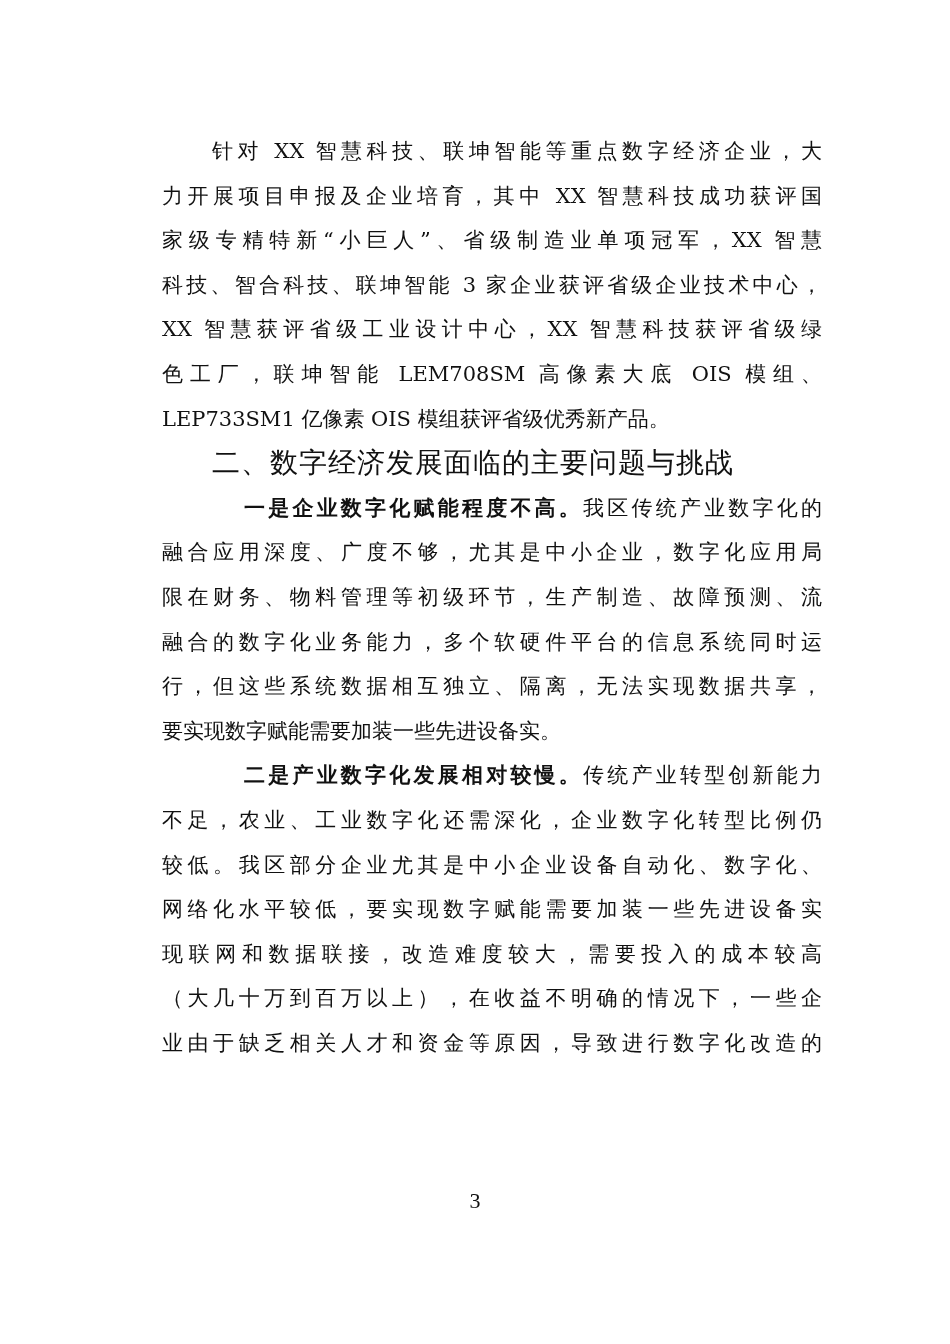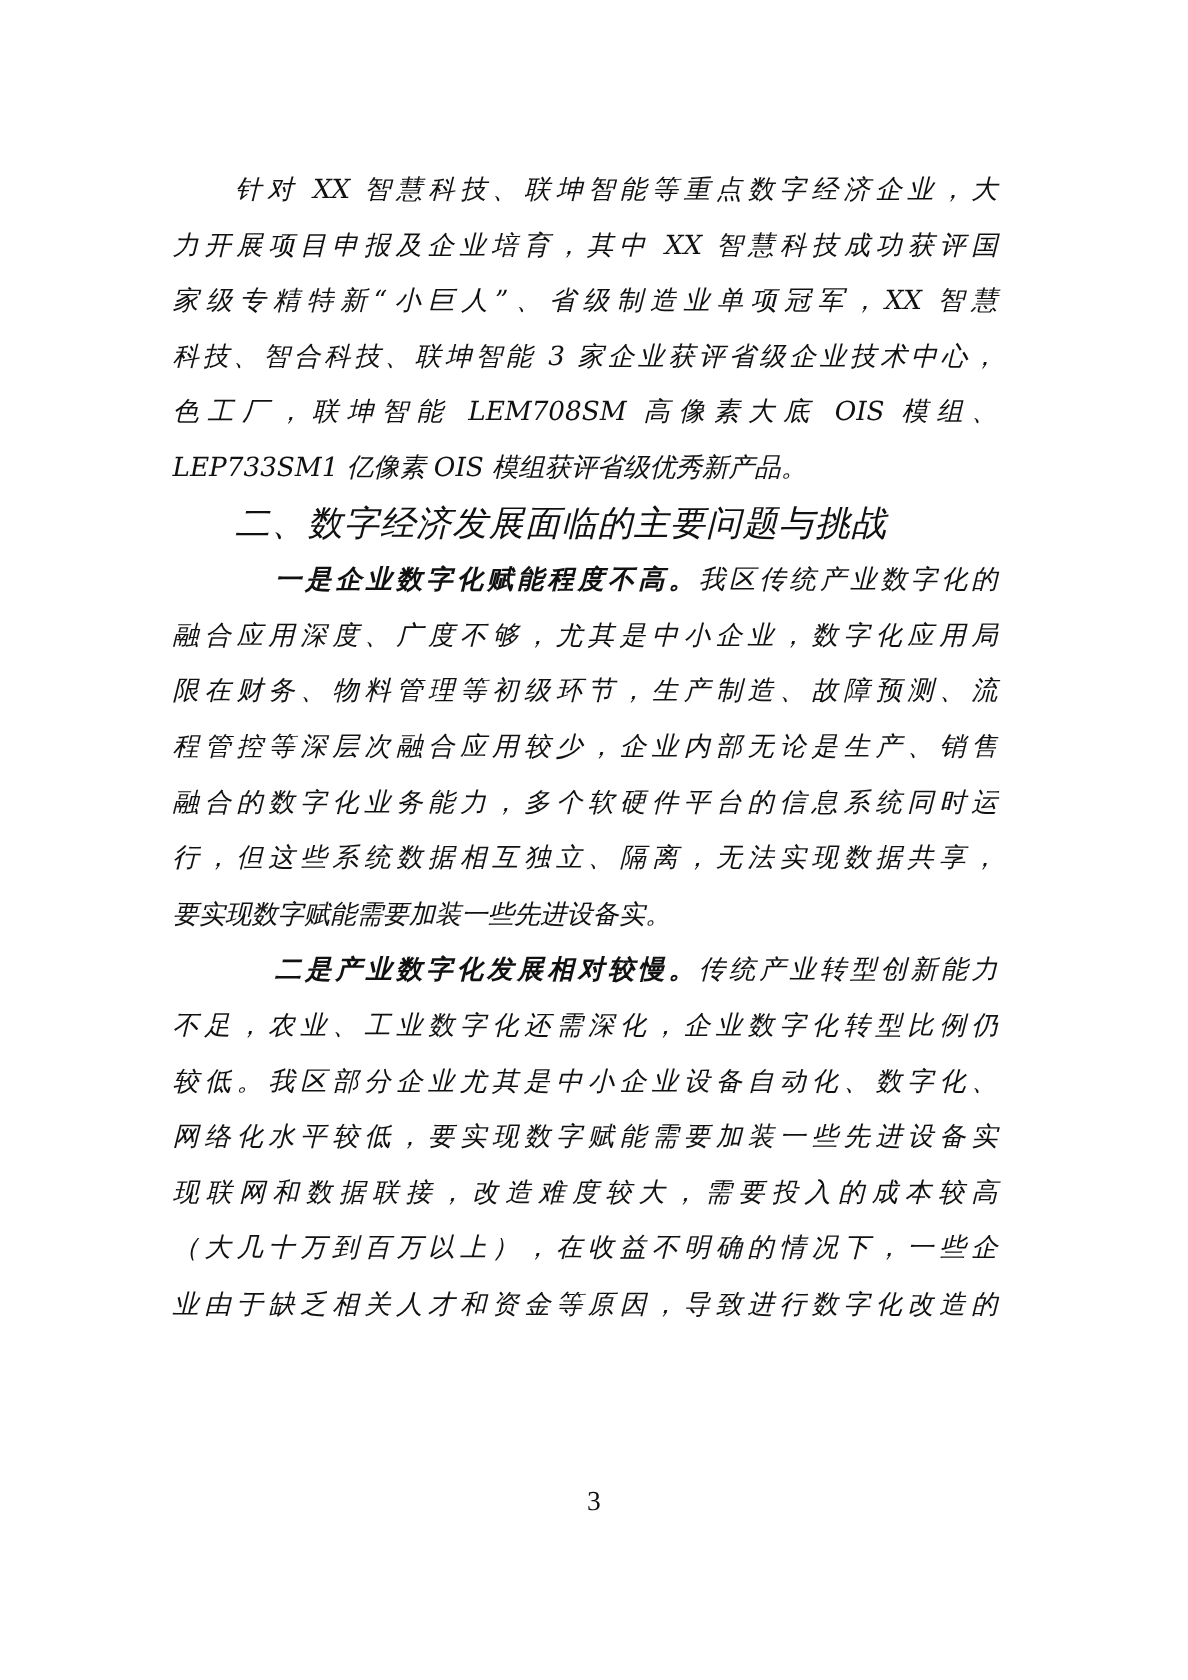--- a/index.html
+++ b/index.html
@@ -17,24 +17,23 @@
     }
     .page {
       position: absolute;
       left: 0; top: 0;
       width: 950px;
       height: 1344px;
       background: #ffffff;
     }
     .text-column {
       position: absolute;
-      left: 138px;
+      left: 162px;
       top: 129px;
       width: 660px;
-      font-style: italic;
     }
     .line {
       height: 44.6px;
       line-height: 44.6px;
       font-size: 21px;
       white-space: nowrap;
       text-align: justify;
       text-align-last: justify;
       letter-spacing: 0;
       overflow: visible;
@@ -70,31 +69,31 @@
 <body>
 
 <div class="page">
   <div class="text-column">
 
     <div class="paragraph">
       <div class="line indent">针对 XX 智慧科技、联坤智能等重点数字经济企业，大</div>
       <div class="line">力开展项目申报及企业培育，其中 XX 智慧科技成功获评国</div>
       <div class="line">家级专精特新“小巨人”、省级制造业单项冠军，XX 智慧</div>
       <div class="line">科技、智合科技、联坤智能 3 家企业获评省级企业技术中心，</div>
+      <div class="line">XX 智慧获评省级工业设计中心，XX 智慧科技获评省级绿</div>
       <div class="line">色工厂，联坤智能 LEM708SM 高像素大底 OIS 模组、</div>
       <div class="line last">LEP733SM1 亿像素 OIS 模组获评省级优秀新产品。</div>
     </div>
 
     <div class="line indent heading">二、数字经济发展面临的主要问题与挑战</div>
 
     <div class="paragraph">
       <div class="line indent"><span class="bold">一是企业数字化赋能程度不高。</span><span>我区传统产业数字化的</span></div>
       <div class="line">融合应用深度、广度不够，尤其是中小企业，数字化应用局</div>
       <div class="line">限在财务、物料管理等初级环节，生产制造、故障预测、流</div>
-      <div class="line">程管控等深层次融合应用较少，企业内部无论是生产、销售</div>
       <div class="line">融合的数字化业务能力，多个软硬件平台的信息系统同时运</div>
       <div class="line">行，但这些系统数据相互独立、隔离，无法实现数据共享，</div>
       <div class="line last">要实现数字赋能需要加装一些先进设备实。</div>
     </div>
 
     <div class="paragraph">
       <div class="line indent"><span class="bold">二是产业数字化发展相对较慢。</span><span>传统产业转型创新能力</span></div>
       <div class="line">不足，农业、工业数字化还需深化，企业数字化转型比例仍</div>
       <div class="line">较低。我区部分企业尤其是中小企业设备自动化、数字化、</div>
       <div class="line">网络化水平较低，要实现数字赋能需要加装一些先进设备实</div>

